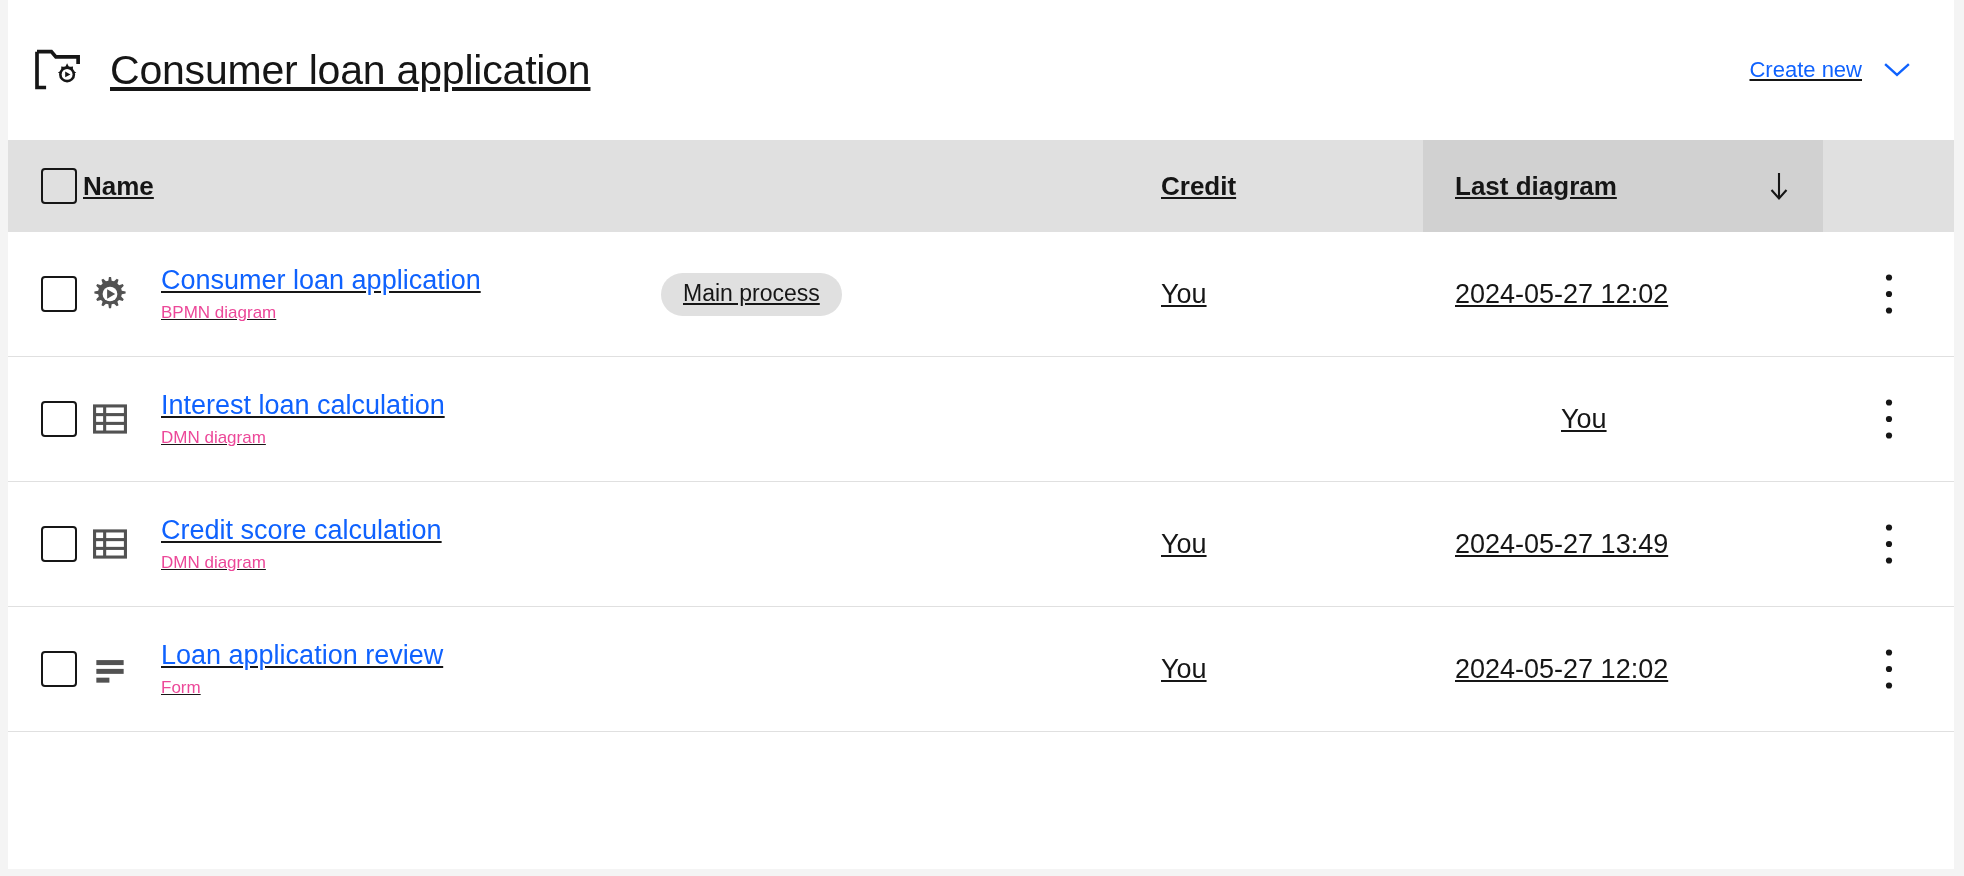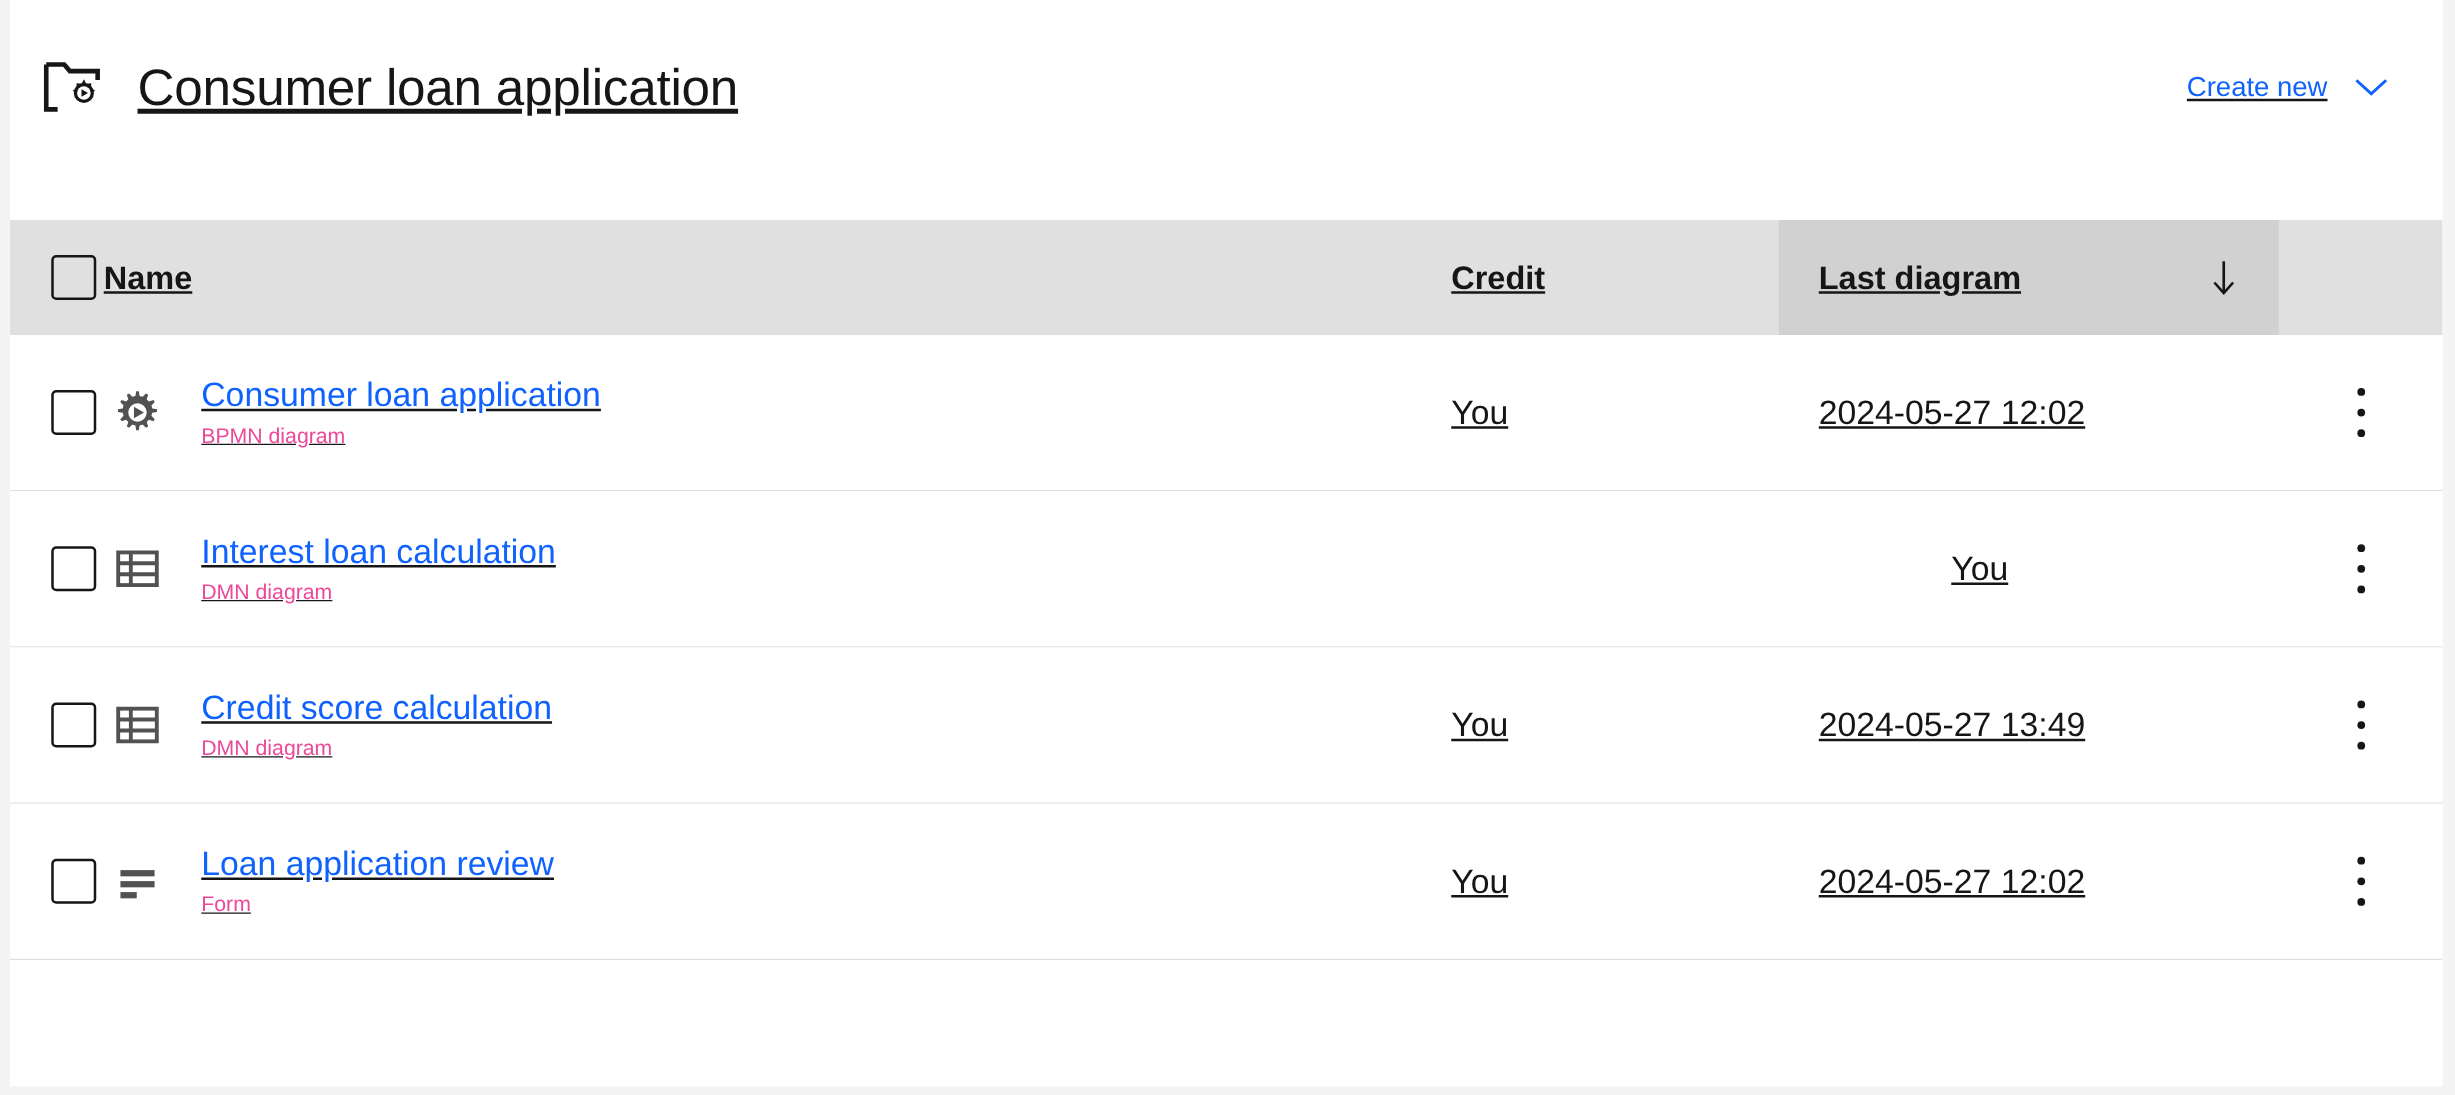--- a/index.html
+++ b/index.html
@@ -96,21 +96,20 @@
   }
   .search-input::placeholder {
     color: #a8a8a8;
     opacity: 1;
   }
 
   
   .table {
     width: 100%;
     box-sizing: border-box;
-    margin-top: 36px;
   }
   .thead {
     display: flex;
     align-items: stretch;
     background: #e0e0e0;
     height: 92px;
   }
   .trow {
     display: flex;
     align-items: stretch;
@@ -310,20 +309,23 @@
             <path d="M15.1 1.6 l1.8 0 0.5 3.2 2.0 0.55 2.35 -2.2 1.45 0.85 -1.0 3.1 1.45 1.45 3.1 -1.0 0.85 1.45 -2.2 2.35 0.55 2.0 3.2 0.5 0 1.8 -3.2 0.5 -0.55 2.0 2.2 2.35 -0.85 1.45 -3.1 -1.0 -1.45 1.45 1.0 3.1 -1.45 0.85 -2.35 -2.2 -2.0 0.55 -0.5 3.2 -1.8 0 -0.5 -3.2 -2.0 -0.55 -2.35 2.2 -1.45 -0.85 1.0 -3.1 -1.45 -1.45 -3.1 1.0 -0.85 -1.45 2.2 -2.35 -0.55 -2.0 -3.2 -0.5 0 -1.8 3.2 -0.5 0.55 -2.0 -2.2 -2.35 0.85 -1.45 3.1 1.0 1.45 -1.45 -1.0 -3.1 1.45 -0.85 2.35 2.2 2.0 -0.55 z" fill="#525252"></path>
             <circle cx="16" cy="16" r="8.6" fill="#525252"></circle>
             <circle cx="16" cy="16" r="6.2" fill="#ffffff"></circle>
             <path d="M13.6 12.1 L20.4 16 L13.6 19.9 z" fill="#525252"></path>
           </svg>
         </span>
         <span class="name-block">
           <a class="name-link">Consumer loan application</a>
           <span class="name-sub">BPMN diagram</span>
         </span>
+        <span class="tag-wrap">
+          <span class="tag">Main process</span>
+        </span>
       </div>
       <div class="c-creator">
         <span class="cell-text">You</span>
       </div>
       <div class="c-changed">
         <span class="cell-text">2024-05-27 12:02</span>
       </div>
       <div class="c-menu">
         <span>
           <svg class="overflow-menu" viewBox="0 0 10 44" aria-hidden="true">

